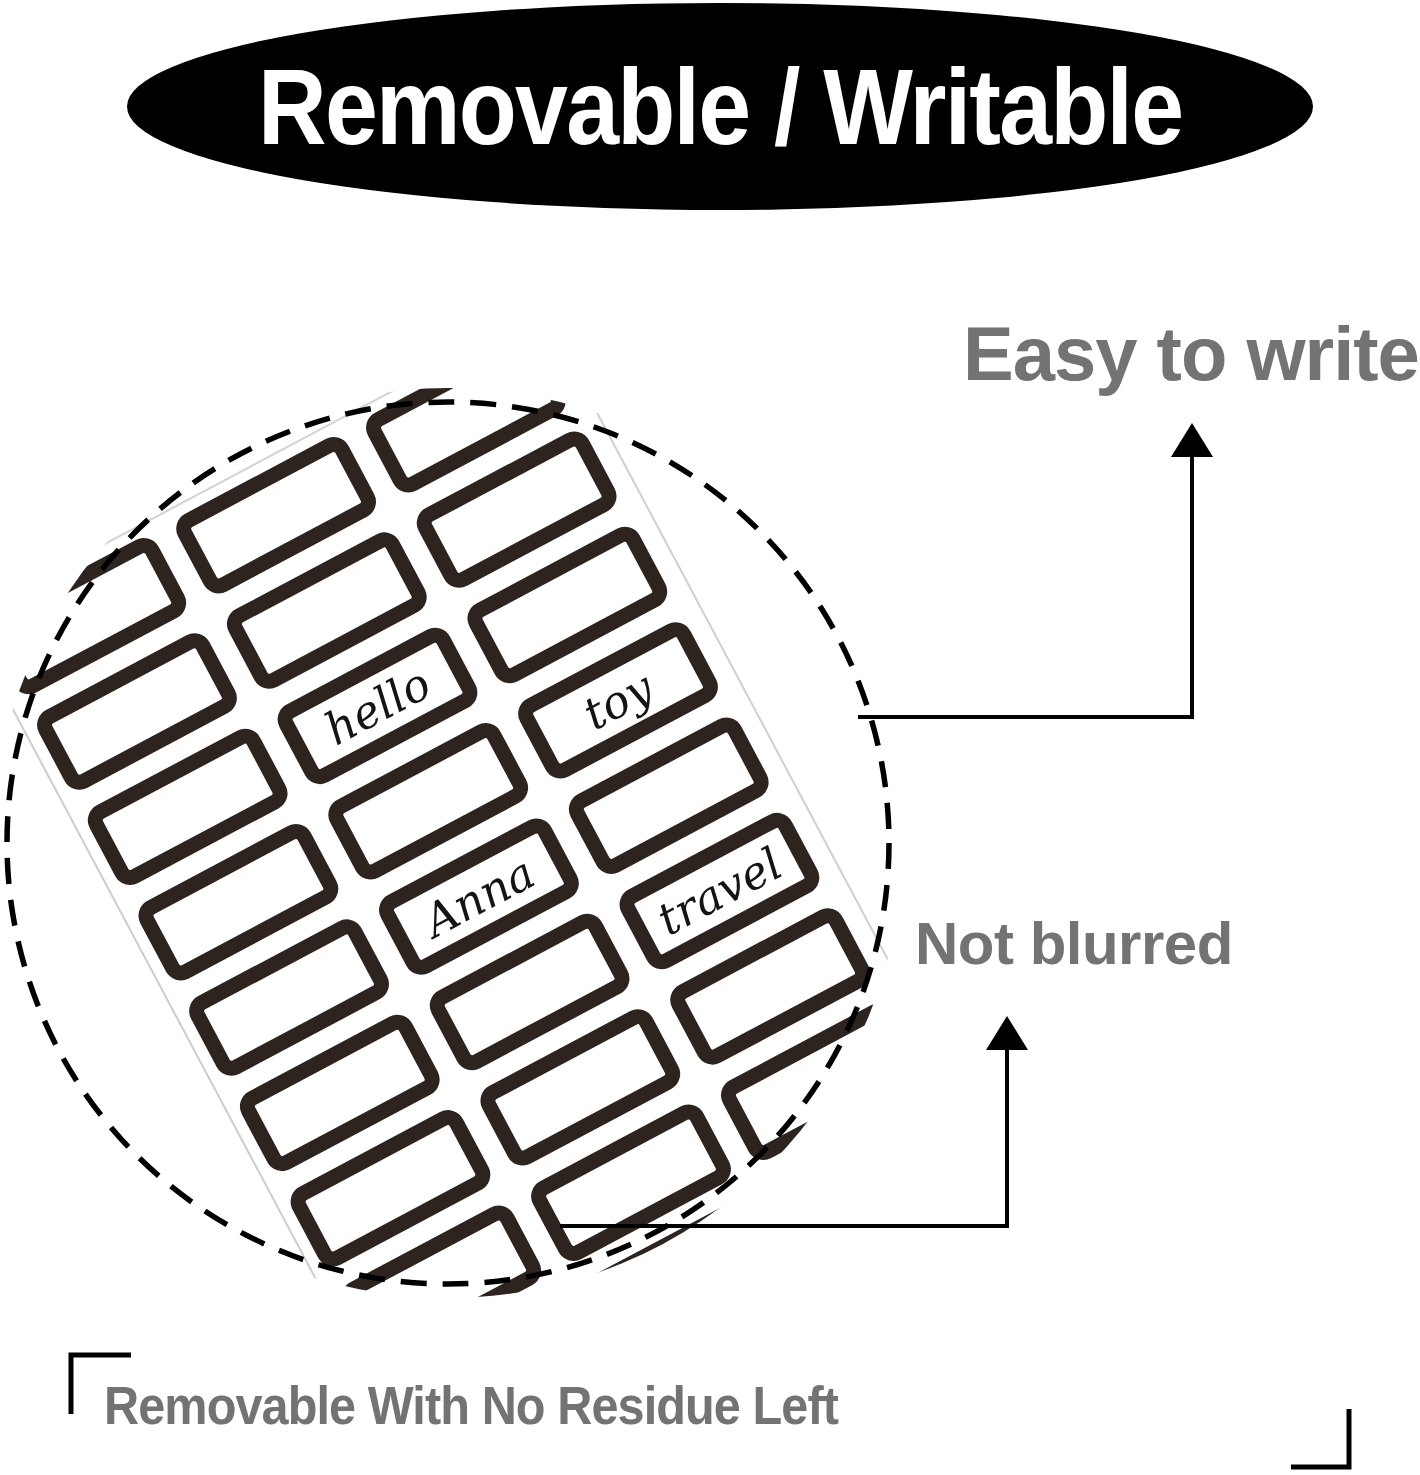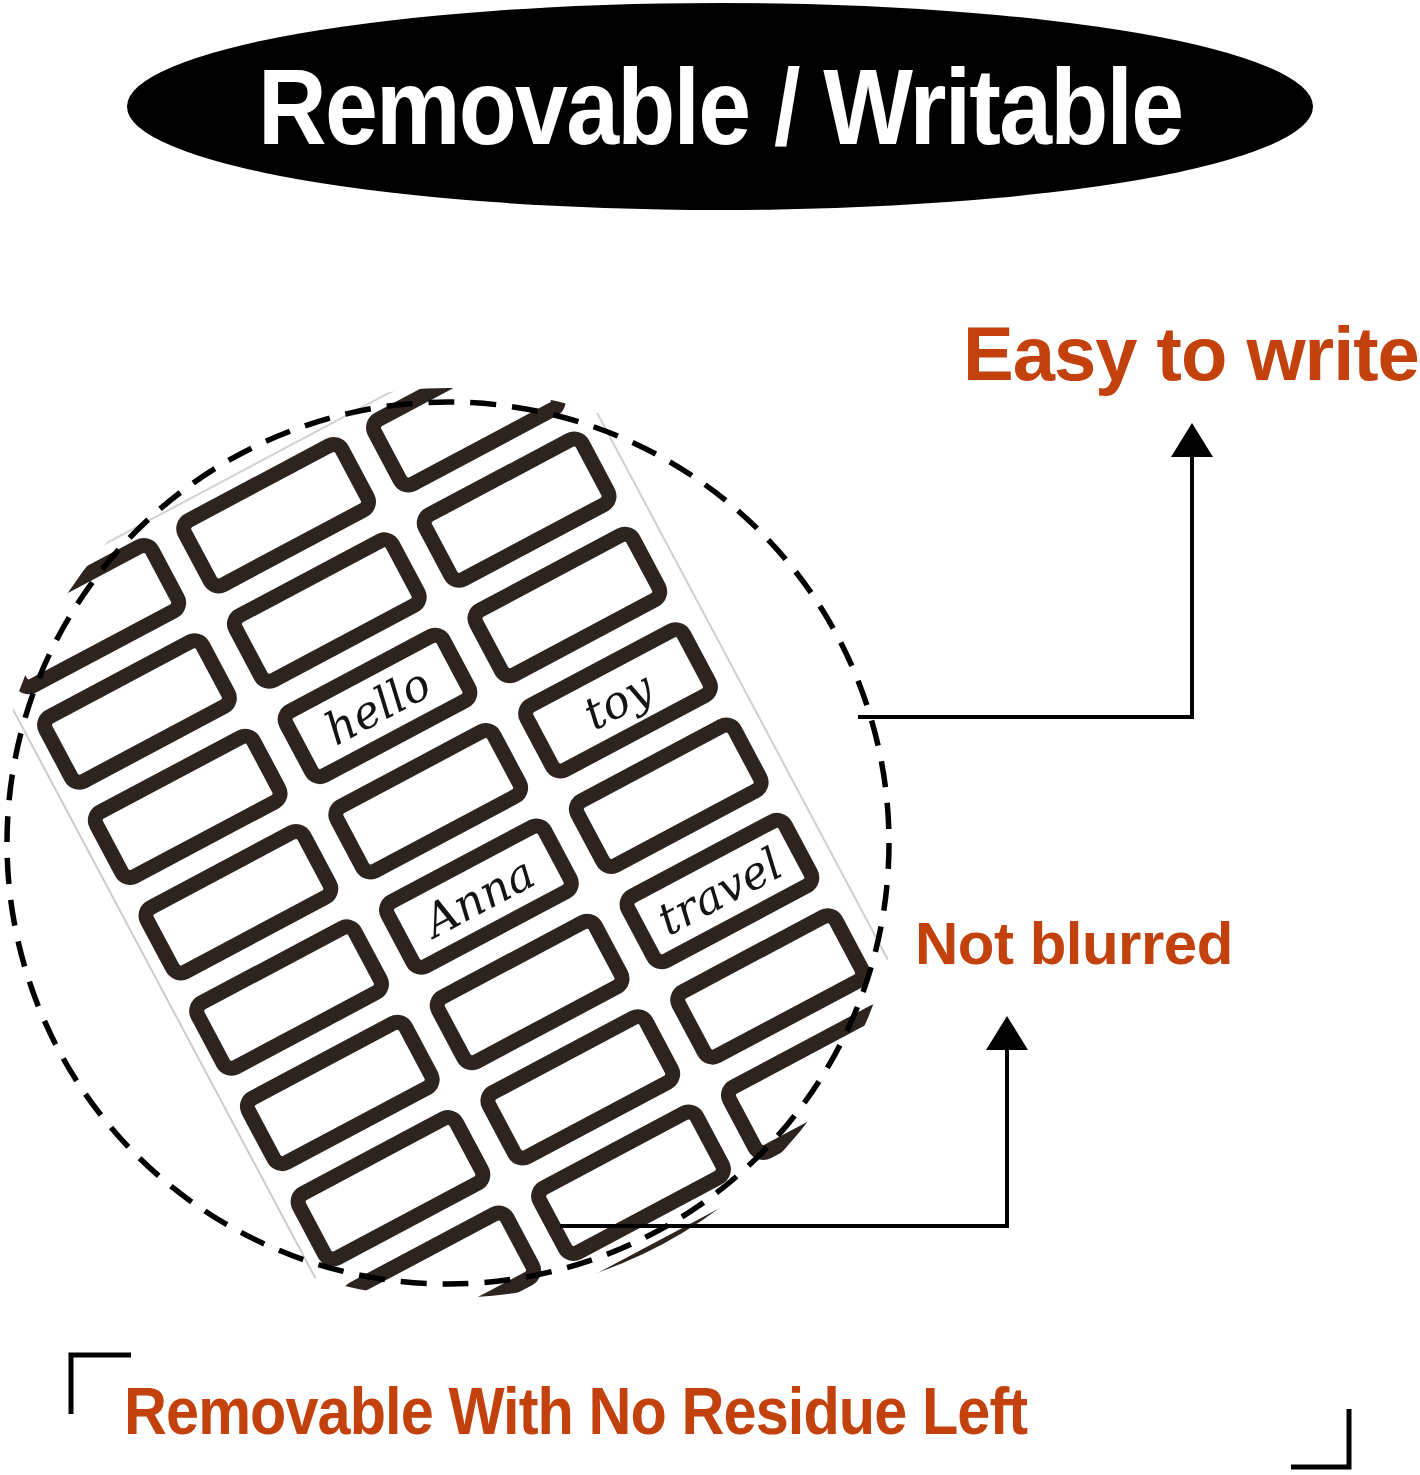--- a/index.html
+++ b/index.html
@@ -34,24 +34,24 @@
     border:15px solid #2d2420; border-radius:17px; background:#ffffff;
     display:flex; align-items:center; justify-content:center; overflow:visible;
   }
   .word{
     font-family:"DejaVu Serif", serif; font-style:italic; font-size:45px;
     color:#141414; white-space:nowrap; line-height:1;
   }
   
   .overlay{position:absolute; left:0; top:0; pointer-events:none;}
   
-  .txt{position:absolute; color:#c2410c; font-weight:bold; line-height:1; white-space:nowrap;}
+  .txt{position:absolute; color:#737373; font-weight:bold; line-height:1; white-space:nowrap;}
   .easy{left:963px; top:316px; font-size:76px; letter-spacing:-1px;}
   .blur{left:915px; top:914px; font-size:60px; letter-spacing:-0.5px;}
-  .bottom{left:124px; top:1378px; font-size:66px;}
+  .bottom{left:104px; top:1378px; font-size:54px;}
   .bottom span{display:inline-block; transform:scaleX(0.9); transform-origin:left top; letter-spacing:-1px;}
 </style>
 </head>
 <body>
 
 <div class="canvas">
 
   <div class="badge" style="background: rgb(0, 0, 0);">
     <span style="color: rgb(255, 255, 255);">Removable / Writable</span>
   </div>

